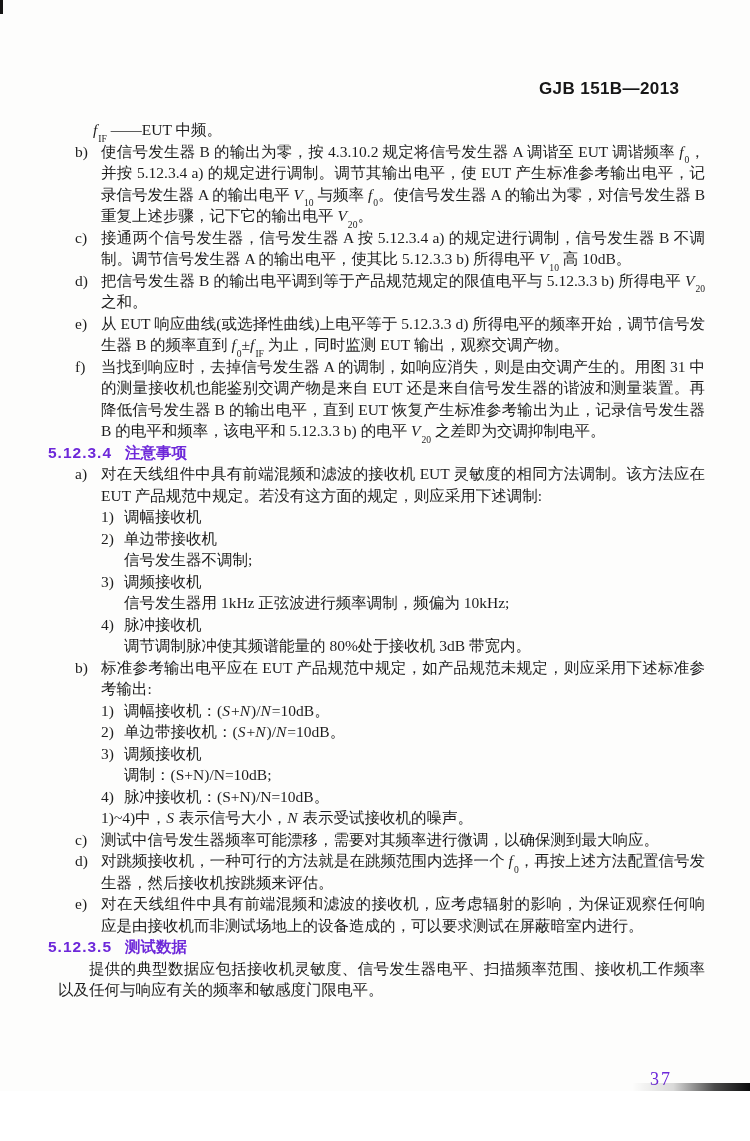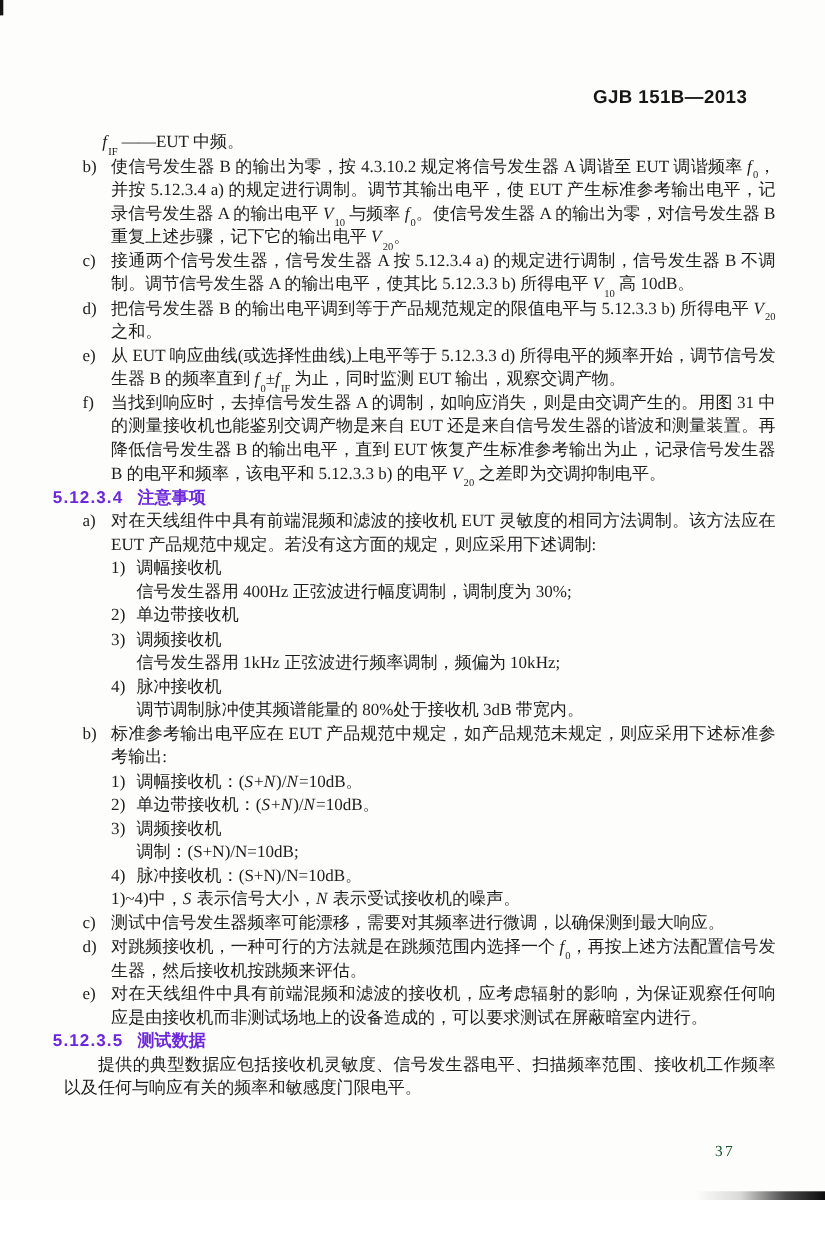--- a/index.html
+++ b/index.html
@@ -27,22 +27,22 @@
   .li2 > .itext { flex:1; text-align:justify; }
   .note-line { margin-left:88px; margin-right:58px; }
   .sec-heading {
     margin-left:35px; margin-right:58px;
     font-family:"Liberation Sans","DejaVu Sans",sans-serif;
     font-weight:bold; color:#6d28d9;
   }
   .sec-num { margin-right:13px; letter-spacing:1px; }
   .para { margin-left:45px; margin-right:58px; text-indent:31px; text-align:justify; }
   .page-number {
-    position:absolute; left:650px; top:1037px;
-    font-size:14px; letter-spacing:2px; color:#14532d;
+    position:absolute; left:650px; top:1069px;
+    font-size:18px; letter-spacing:2px; color:#6d28d9;
   }
   sub { font-size:0.62em; line-height:0; position:relative; top:0.28em; letter-spacing:0; }
   i { font-style:italic; padding-right:1px; }
   .artifact-tl { position:absolute; left:0; top:0; width:3px; height:14px; background:#141414; }
   .artifact-br {
     position:absolute; right:0; bottom:0; width:118px; height:8px;
     background:linear-gradient(90deg, rgba(0,0,0,0) 0%, rgba(0,0,0,0.14) 35%, rgba(15,15,15,0.75) 70%, #0c0c0c 100%);
   }
 </style>
 </head>
@@ -82,27 +82,27 @@
     </div>
 
     <div class="li1">
       <span class="marker">a)</span>
       <span class="itext">对在天线组件中具有前端混频和滤波的接收机 EUT 灵敏度的相同方法调制。该方法应在 EUT 产品规范中规定。若没有这方面的规定，则应采用下述调制:</span>
     </div>
     <div class="li2">
       <span class="marker">1)</span>
       <span class="itext">
         <div>调幅接收机</div>
-        <div>信号发生器用 400Hz 正弦波进行幅度调制，调制度为 30%;</div>
       </span>
     </div>
     <div class="li2">
       <span class="marker">2)</span>
       <span class="itext">
         <div>单边带接收机</div>
+        <div>信号发生器不调制;</div>
       </span>
     </div>
     <div class="li2">
       <span class="marker">3)</span>
       <span class="itext">
         <div>调频接收机</div>
         <div>信号发生器用 1kHz 正弦波进行频率调制，频偏为 10kHz;</div>
       </span>
     </div>
     <div class="li2">

